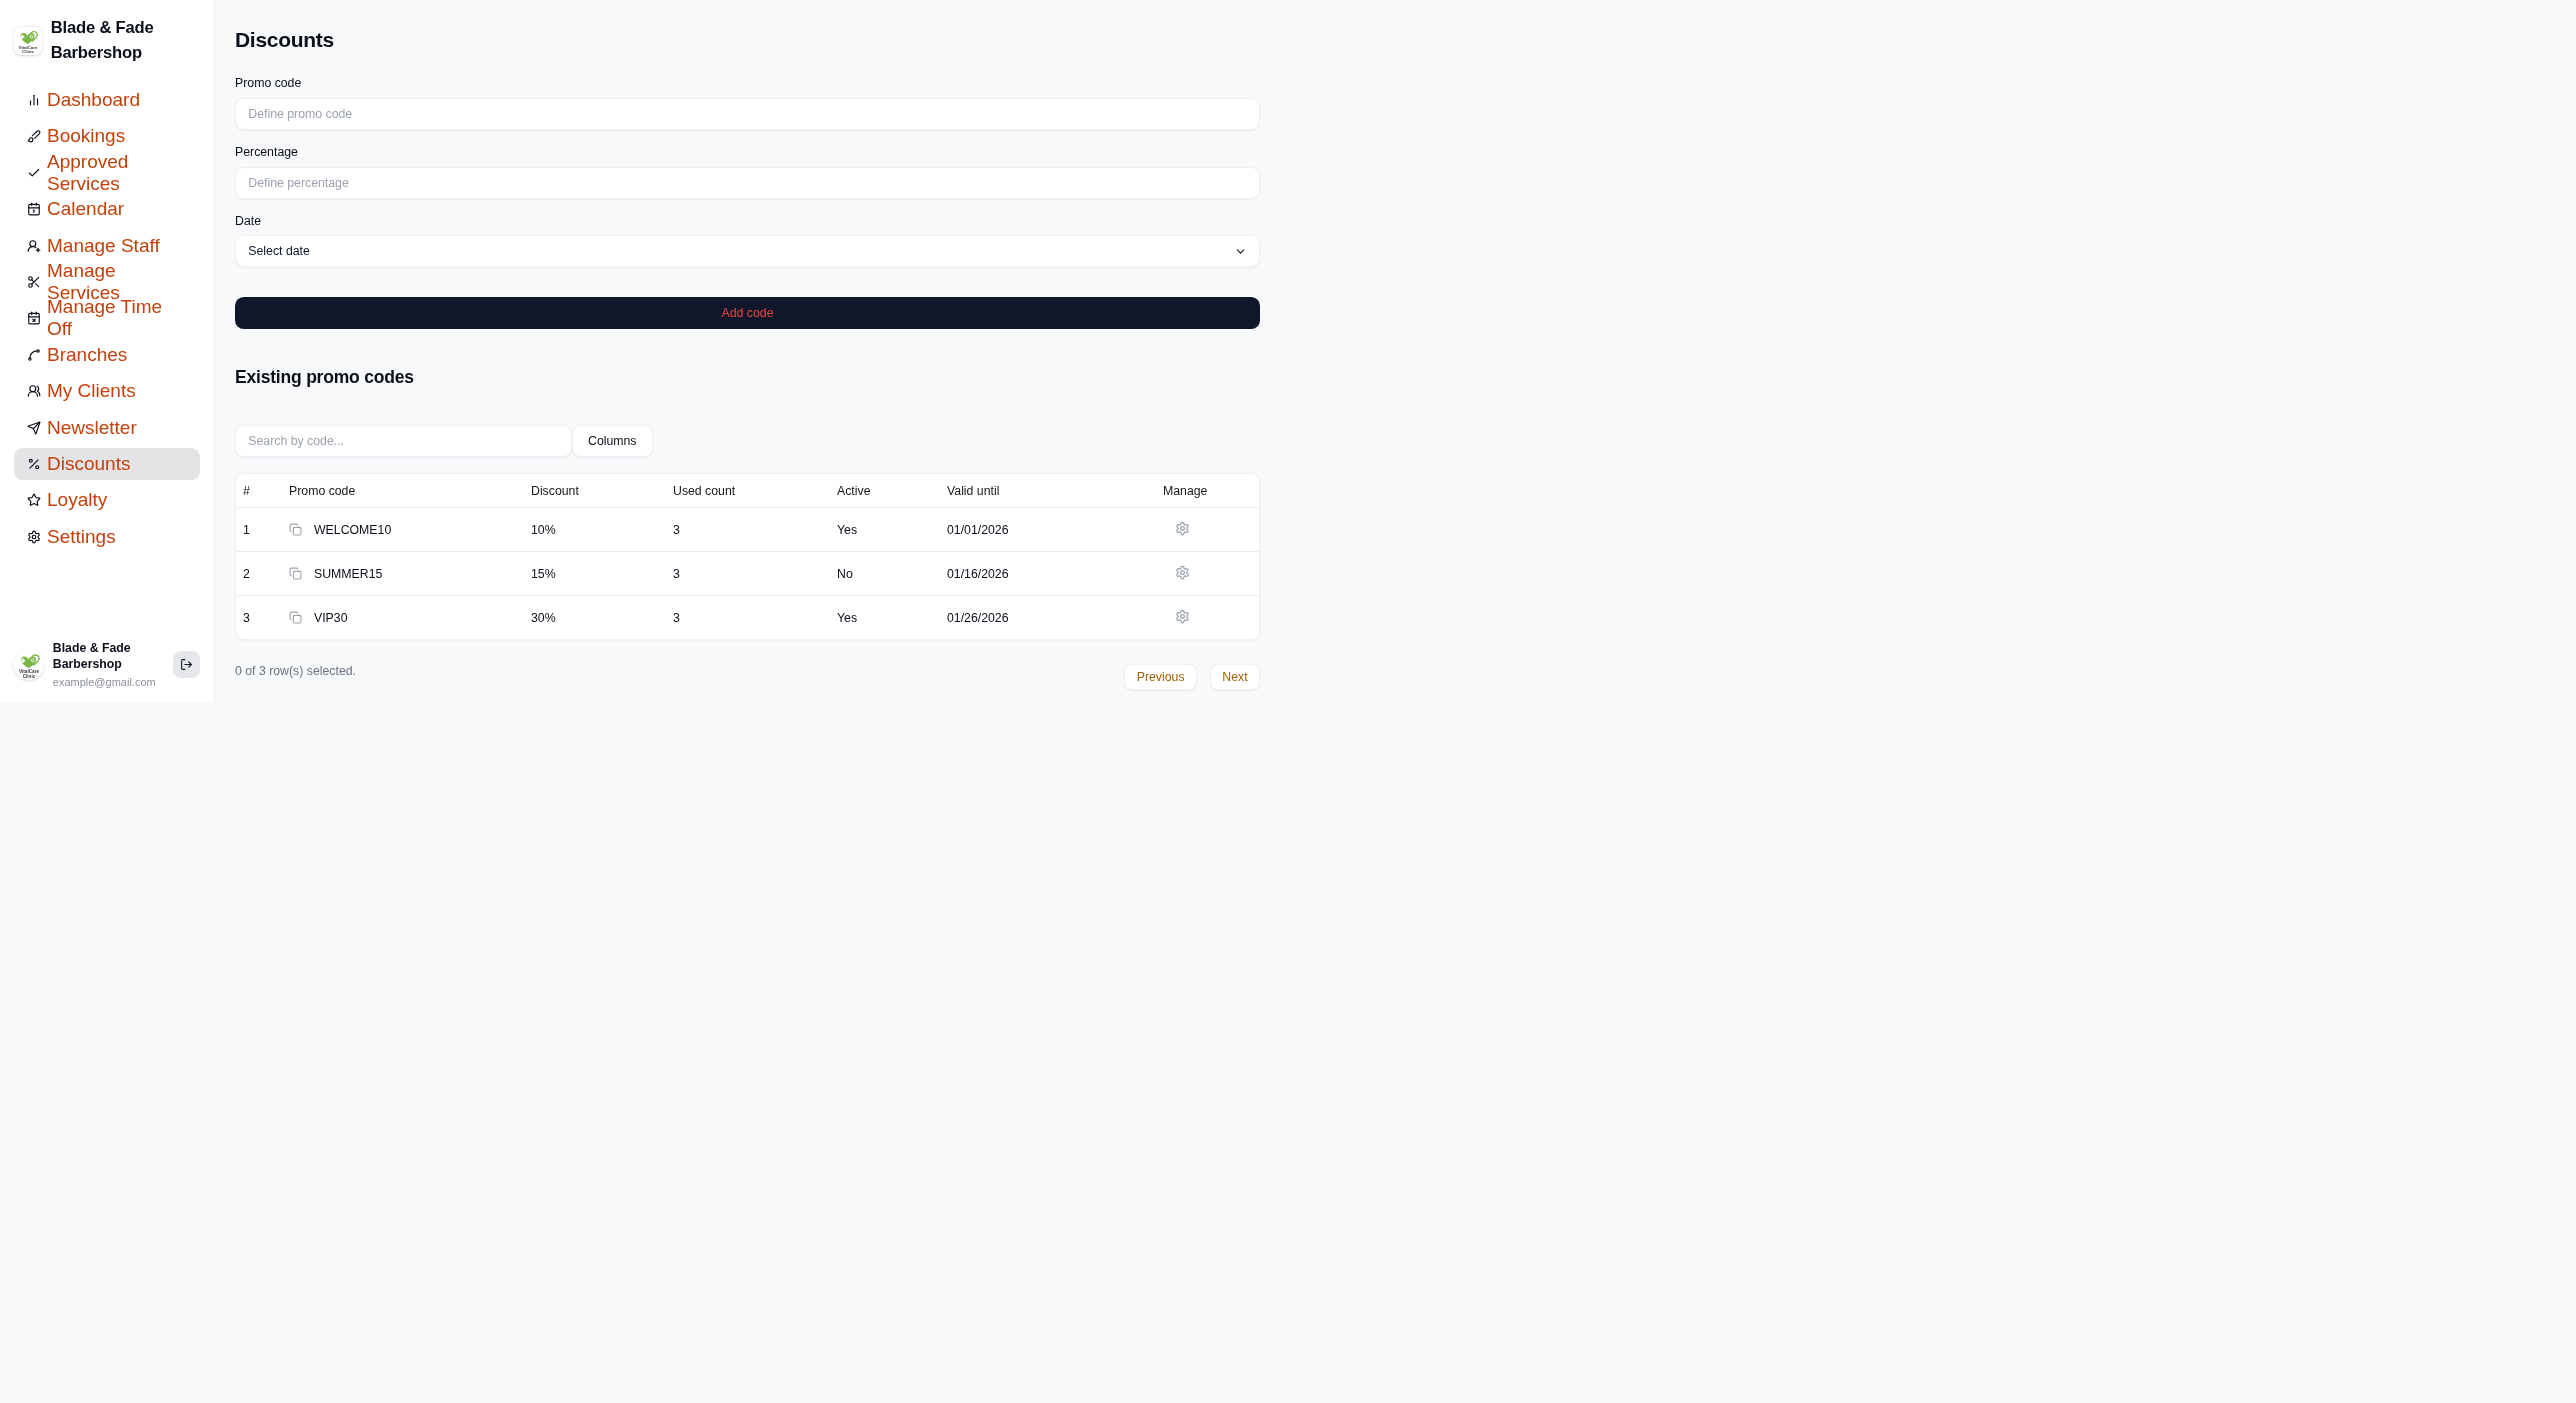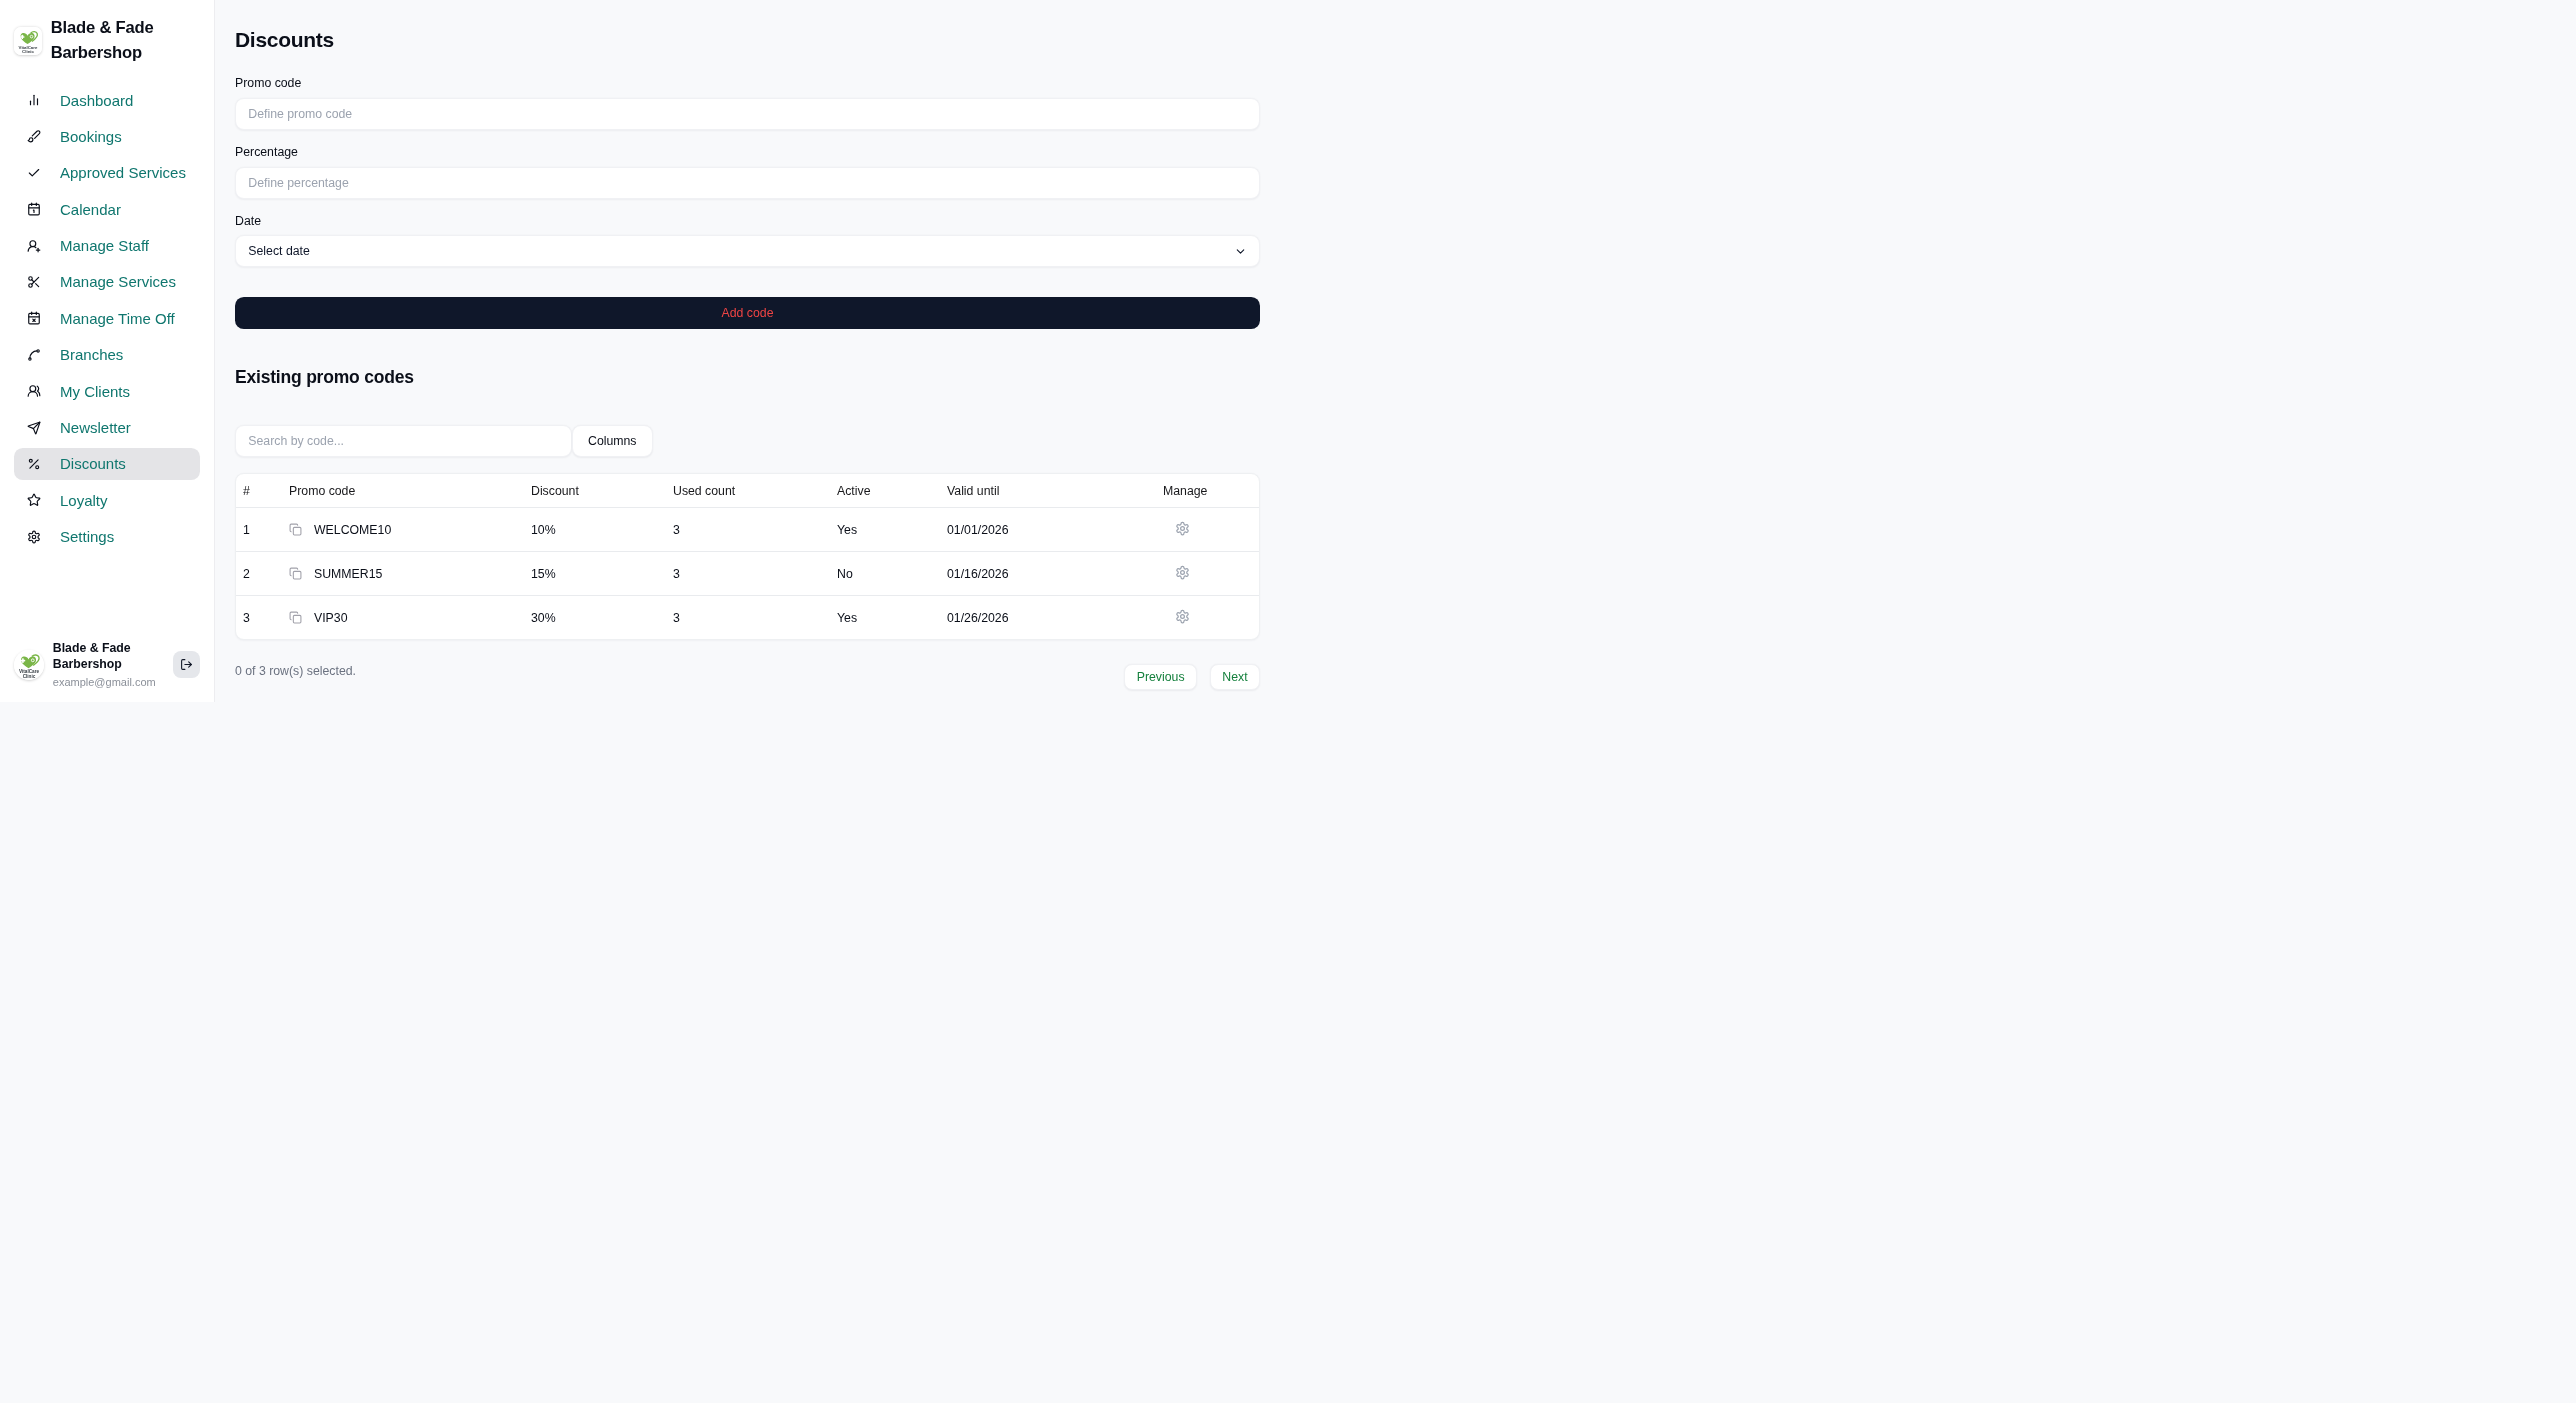--- a/index.html
+++ b/index.html
@@ -21,23 +21,23 @@
     padding:16px 0 12.3px 0;
   }
   .brand { display:flex; align-items:center; gap:8.8px; padding:0 14px; }
   .brand-logo {
     width:28px; height:28px; border-radius:7px; background:#fff;
     box-shadow:0 0.9px 2.6px rgba(0,0,0,.18); overflow:hidden; flex:none;
   }
   .brand-title { font-size:16.6px; font-weight:700; line-height:24.5px; color:#0b0f19; letter-spacing:-0.2px; }
   .nav { margin-top:19px; padding:0 14px; display:flex; flex-direction:column; gap:4.4px; }
   .nav-item {
-    display:flex; align-items:center; gap:19px;
+    display:flex; align-items:center; gap:6px;
     height:32px; padding:0 13px; border-radius:8.8px;
-    font-size:15px; font-weight:500; color:#0f766e; cursor:pointer;
+    font-size:19px; font-weight:500; color:#c2410c; cursor:pointer;
   }
   .nav-item .nicon { width:14px; height:14px; color:#0b0f19; flex:none; }
   .nav-item.active { background:#e4e4e7; }
   .sb-spacer { flex:1; }
   .account { display:flex; align-items:center; margin:0 14px; }
   .avatar {
     width:30px; height:30px; border-radius:50%; overflow:hidden;
     background:#fff; box-shadow:0 0.9px 2.6px rgba(0,0,0,.18); flex:none;
   }
   .acct-info { flex:1; margin-left:8.8px; min-width:0; }
@@ -92,21 +92,21 @@
   .code-cell { display:flex; align-items:flex-start; gap:12px; }
   .copy-btn { background:none; border:none; padding:0; cursor:pointer; color:#a1a1aa; width:13px; height:13px; }
   .copy-btn svg { width:13px; height:13px; }
   .gear-btn { background:none; border:none; padding:0; cursor:pointer; color:#9ca3af; margin-left:12.3px; width:15px; height:15px; }
   .gear-btn svg { width:15px; height:15px; }
 
   .table-footer { margin-top:24px; display:flex; align-items:flex-start; justify-content:space-between; }
   .selection-text { font-size:12.3px; color:#6b7280; }
   .pager { display:flex; gap:13px; }
   .pager-btn {
-    height:26px; padding:0 11.4px; background:#fff; color:#15803d;
+    height:26px; padding:0 11.4px; background:#fff; color:#a16207;
     border:0.9px solid #f0f1f4; border-radius:8px;
     box-shadow:0 0.9px 1.8px rgba(16,24,40,.06);
     font-family:"Liberation Sans", sans-serif; font-size:12.3px; cursor:pointer;
   }
 </style>
 </head>
 <body>
 
 <svg width="0" height="0" style="position:absolute">
   <defs>

